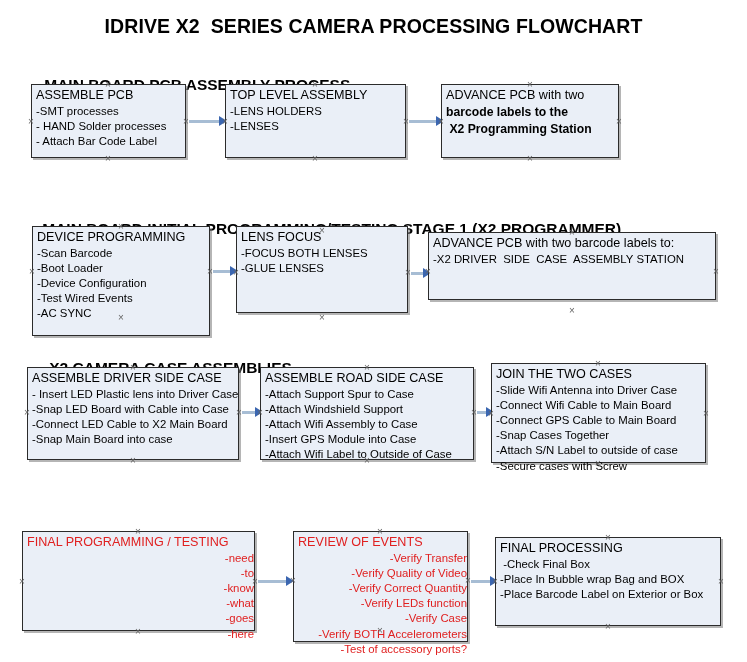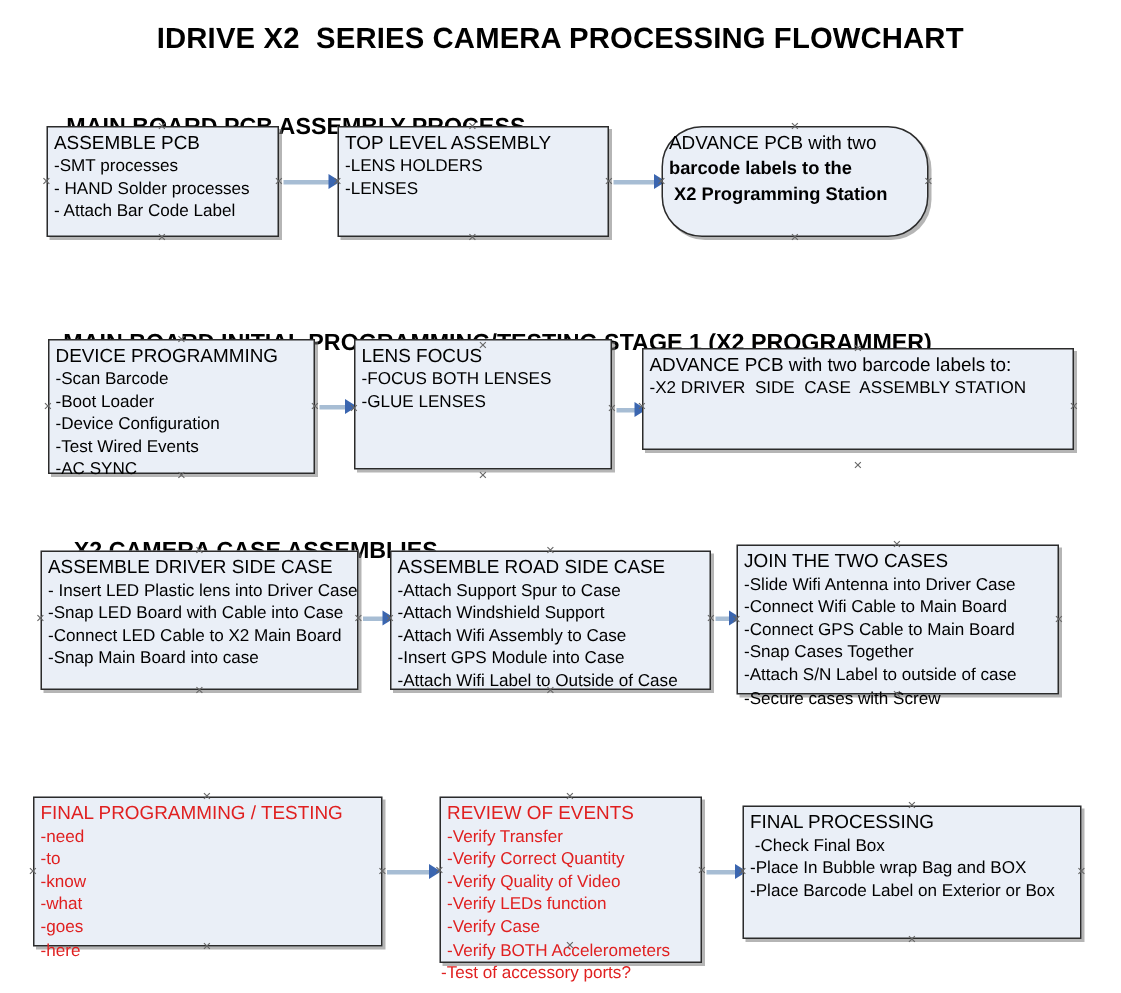--- a/index.html
+++ b/index.html
@@ -66,21 +66,21 @@
     color: #000000;
     line-height: 15.2px;
     white-space: pre;
   }
   .node.allbold .line {
     font-weight: bold;
     font-size: 12.2px;
     line-height: 17.5px;
   }
   .node.red .title { color: #e02020; }
-  .node.red .line  { color: #e02020; }
+  .node.red .line  { color: #e02020; text-align: right; }
   .node.overflow { overflow: visible; }
 
   
   .conn {
     position: absolute;
     height: 3px;
     background: #a7bdd4;
   }
   .arrowhead {
     position: absolute;
@@ -138,35 +138,35 @@
     <div class="line">-LENSES</div>
   </div>
   <div class="handle" style="left:315px; top:84px;"></div>
   <div class="handle" style="left:315px; top:158px;"></div>
   <div class="handle" style="left:225px; top:121px;"></div>
   <div class="handle" style="left:406px; top:121px;"></div>
 
   <div class="conn" style="left:409px; top:120px; width:30px;"></div>
   <div class="arrowhead" style="left:436px; top:116px;"></div>
 
-  <div class="node allbold" style="left:441px; top:84px; width:178px; height:74px;border-radius:27px;">
+  <div class="node allbold" style="left:441px; top:84px; width:178px; height:74px;">
     <div class="title">ADVANCE PCB with two</div>
     <div class="line">barcode labels to the</div>
     <div class="line"> X2 Programming Station</div>
   </div>
   <div class="handle" style="left:530px; top:84px;"></div>
   <div class="handle" style="left:530px; top:158px;"></div>
   <div class="handle" style="left:441px; top:121px;"></div>
   <div class="handle" style="left:619px; top:121px;"></div>
 
   <div class="section-title" style="left:25px; top:202px;">
     <span>MAIN BOARD INITIAL PROGRAMMING/TESTING STAGE 1 (X2 PROGRAMMER)</span><span class="accent"></span>
   </div>
 
-  <div class="node" style="left:32px; top:226px; width:178px; height:90px;">
+  <div class="node" style="left:32px; top:226px; width:178px; height:110px;">
     <div class="title">DEVICE PROGRAMMING</div>
     <div class="line">-Scan Barcode</div>
     <div class="line">-Boot Loader</div>
     <div class="line">-Device Configuration</div>
     <div class="line">-Test Wired Events</div>
     <div class="line">-AC SYNC</div>
   </div>
   <div class="handle" style="left:121px; top:226px;"></div>
   <div class="handle" style="left:121px; top:317px;"></div>
   <div class="handle" style="left:32px;  top:271px;"></div>
@@ -260,22 +260,22 @@
   <div class="handle" style="left:138px; top:631px;"></div>
   <div class="handle" style="left:22px;  top:581px;"></div>
   <div class="handle" style="left:255px; top:581px;"></div>
 
   <div class="conn" style="left:258px; top:580px; width:31px;"></div>
   <div class="arrowhead" style="left:286px; top:576px;"></div>
 
   <div class="node red overflow" style="left:293px; top:531px; width:175px; height:111px;">
     <div class="title">REVIEW OF EVENTS</div>
     <div class="line">-Verify Transfer</div>
+    <div class="line">-Verify Quality of Video</div>
     <div class="line">-Verify Correct Quantity</div>
-    <div class="line">-Verify Quality of Video</div>
     <div class="line">-Verify LEDs function</div>
     <div class="line">-Verify Case</div>
     <div class="line">-Verify BOTH Accelerometers</div>
     <div class="line" style="margin-left:-4px;">-Test of accessory ports?</div>
   </div>
   <div class="handle" style="left:380px; top:531px;"></div>
   <div class="handle" style="left:380px; top:630px;"></div>
   <div class="handle" style="left:293px; top:580px;"></div>
   <div class="handle" style="left:468px; top:580px;"></div>
 

